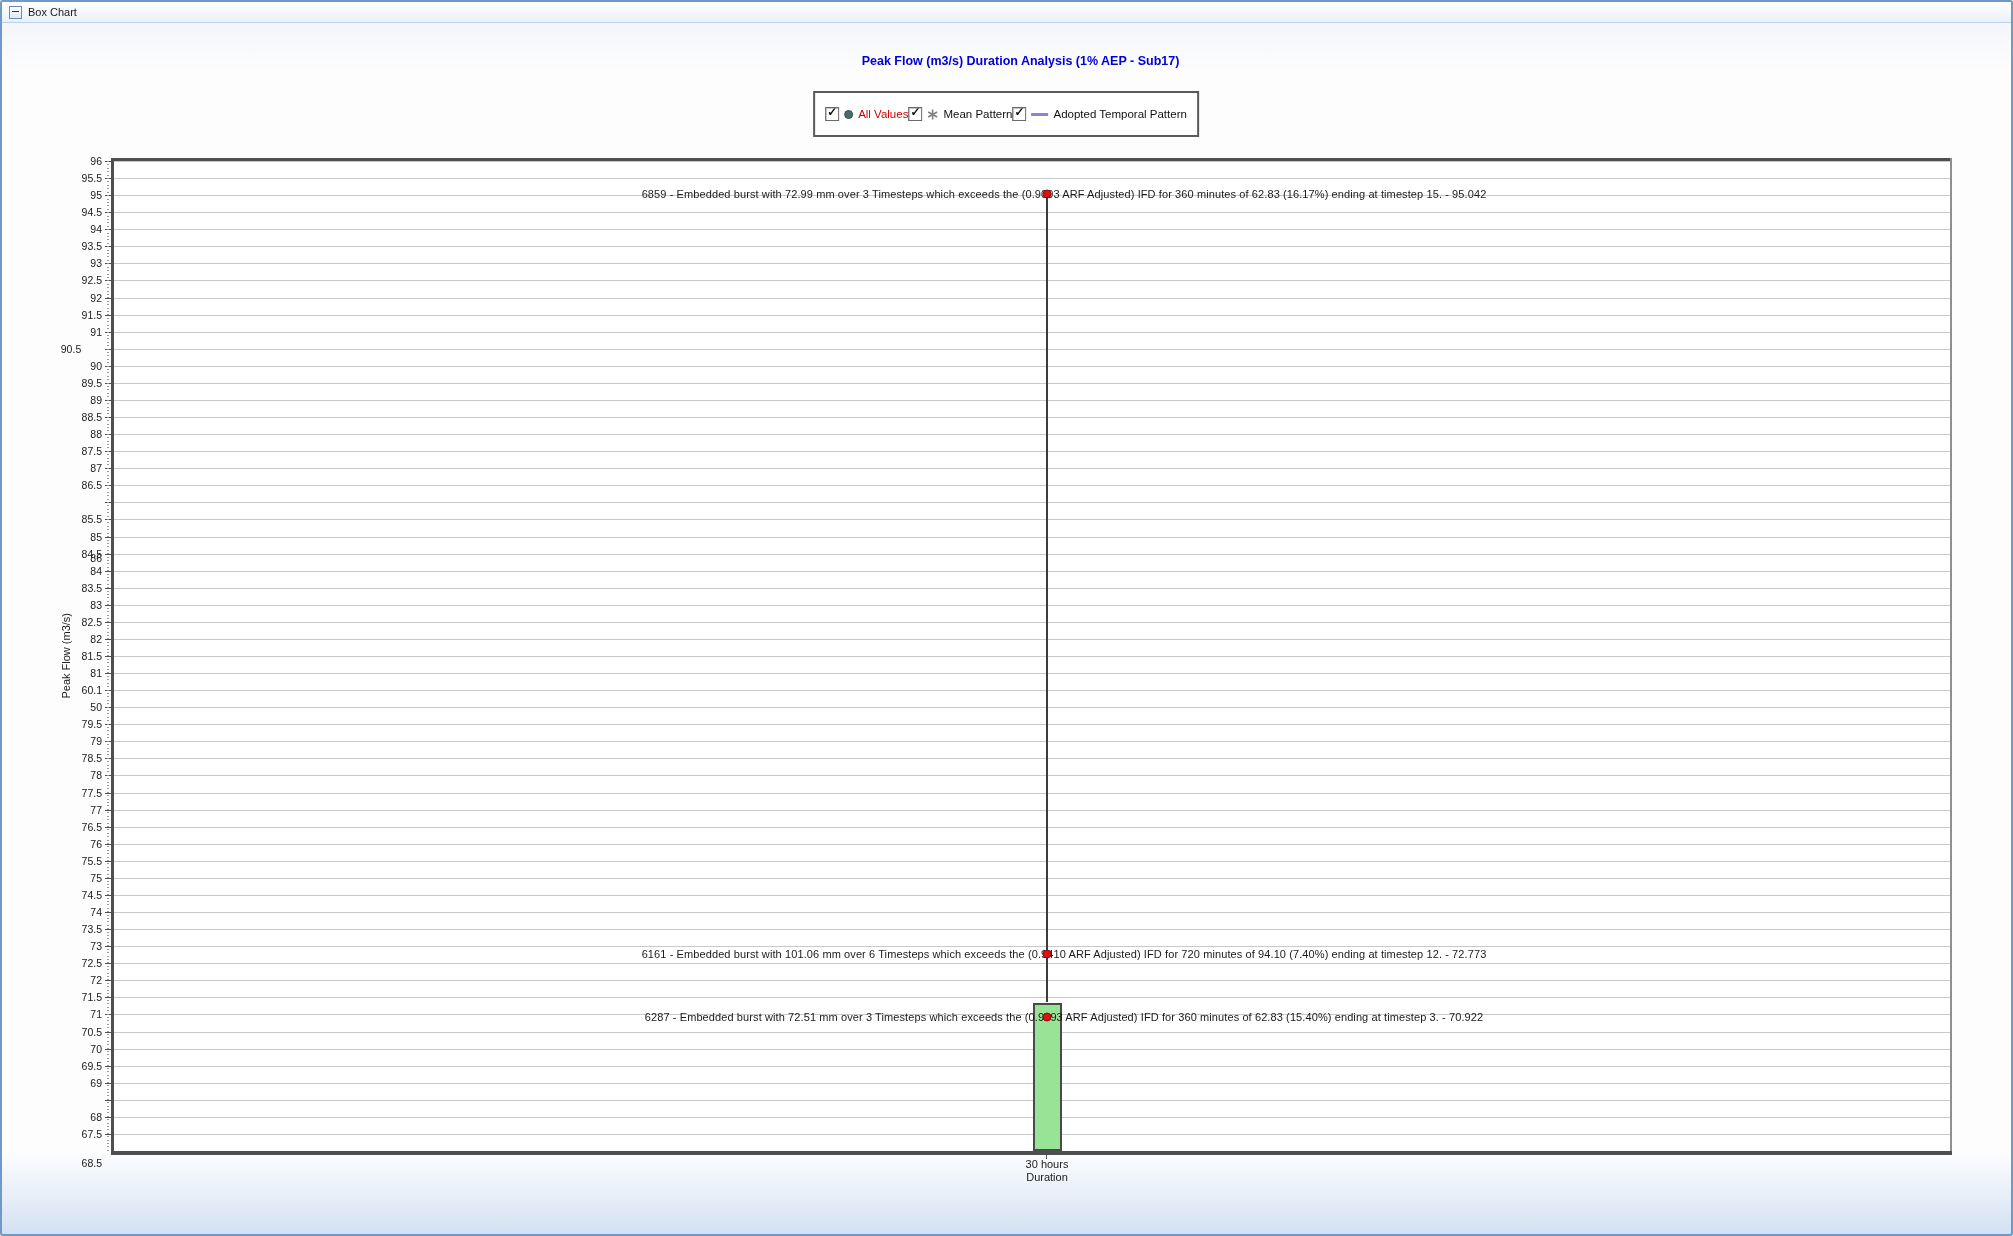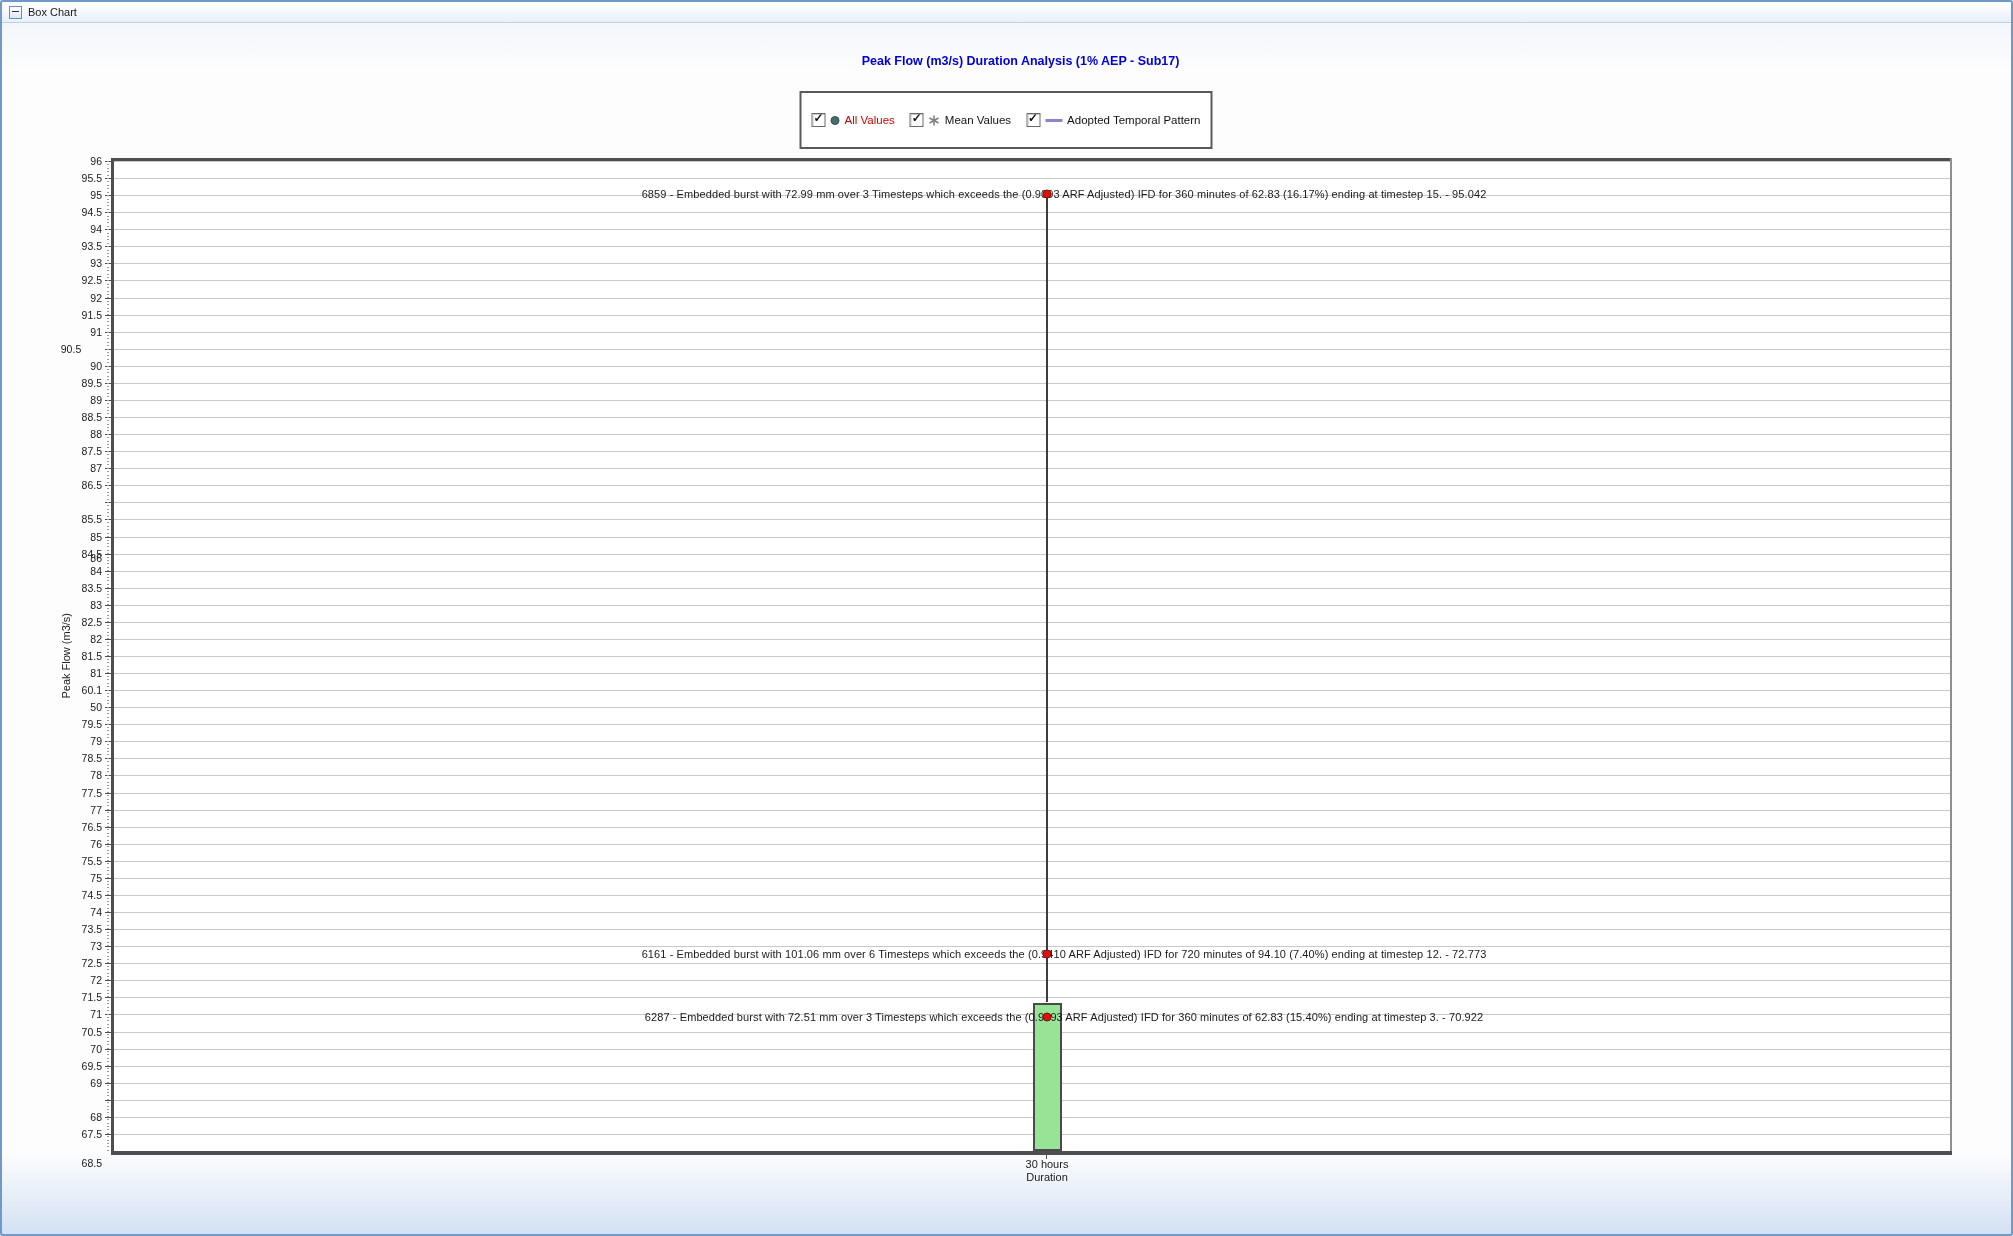--- a/index.html
+++ b/index.html
@@ -7,22 +7,22 @@
   .window{position:absolute;inset:0;border:2px solid #6f99c8;border-radius:3px;overflow:hidden;
           background:linear-gradient(180deg,#f3f6fa 22px,#fdfdfe 70px,#fdfdfe 1150px,#d3e1f3 1232px);}
   .titlebar{position:absolute;left:0;top:0;right:0;height:21px;background:linear-gradient(180deg,#ffffff,#e9f0f9);
             border-bottom:1px solid #bcd0e8;display:flex;align-items:center;gap:6px;padding-left:7px;box-sizing:border-box;}
   .collapse-box{width:11px;height:11px;border:1px solid #6e8cb4;background:linear-gradient(180deg,#ffffff,#dce8f6);position:relative;flex:0 0 auto;}
   .collapse-box::after{content:"";position:absolute;left:2px;right:2px;top:4px;height:1px;background:#333;}
   .window-title{font-size:11px;color:#1a1a1a;}
 
   .chart-title{position:absolute;left:16px;right:0;top:52px;text-align:center;font-size:12.5px;font-weight:bold;padding-left:12px;}
 
-  .legend{position:absolute;left:1004px;top:89px;transform:translateX(-50%);display:flex;align-items:center;gap:15px;
-          background:#ffffff;border:2px solid #5a5a5a;padding:20px 10px;}
+  .legend{position:absolute;left:1004px;top:89px;transform:translateX(-50%);display:flex;align-items:center;
+          background:#ffffff;border:2px solid #5a5a5a;padding:14px 10px;}
   .legend-item{display:flex;align-items:center;gap:5px;font-size:11.5px;color:#111;}
   .cb{width:12px;height:12px;background:#fff;border:1px solid #6a6a6a;box-shadow:inset 1px 1px 0 #c8c8c8;position:relative;flex:0 0 auto;}
   .cb.checked::after{content:"\2713";position:absolute;left:1px;top:-3px;font-size:12px;font-weight:bold;color:#111;}
   .m-circle{width:9px;height:9px;border-radius:50%;border:1px solid #2f4f4f;box-sizing:border-box;}
   .m-line{width:17px;height:3px;}
 
   .ytitle{position:absolute;left:56px;top:159px;height:990px;width:16px;display:flex;align-items:center;justify-content:center;}
   .ytitle span{writing-mode:vertical-rl;transform:rotate(180deg);font-size:11px;color:#1a1a1a;white-space:nowrap;}
 
   .pb{position:absolute;}
@@ -65,21 +65,21 @@
         <div class="m-circle" style="background: rgb(71, 108, 108);"></div>
         <span style="color: rgb(204, 0, 0);">All Values</span>
       </div>
       <div class="legend-item">
         <div class="cb checked"></div>
         <svg width="11" height="11">
           <line x1="5.5" y1="0.5" x2="5.5" y2="10.5" stroke="#808080" stroke-width="1.6"></line>
           <line x1="1" y1="3" x2="10" y2="8" stroke="#808080" stroke-width="1.6"></line>
           <line x1="1" y1="8" x2="10" y2="3" stroke="#808080" stroke-width="1.6"></line>
         </svg>
-        <span style="color: rgb(17, 17, 17);">Mean Values</span>
+        <span style="color: rgb(17, 17, 17);">Mean Pattern</span>
       </div>
       <div class="legend-item">
         <div class="cb checked"></div>
         <div class="m-line" style="background: rgb(133, 133, 208);"></div>
         <span style="color: rgb(17, 17, 17);">Adopted Temporal Pattern</span>
       </div>
     </div>
 
   <div class="ytitle">
     <span>Peak Flow (m3/s)</span>

